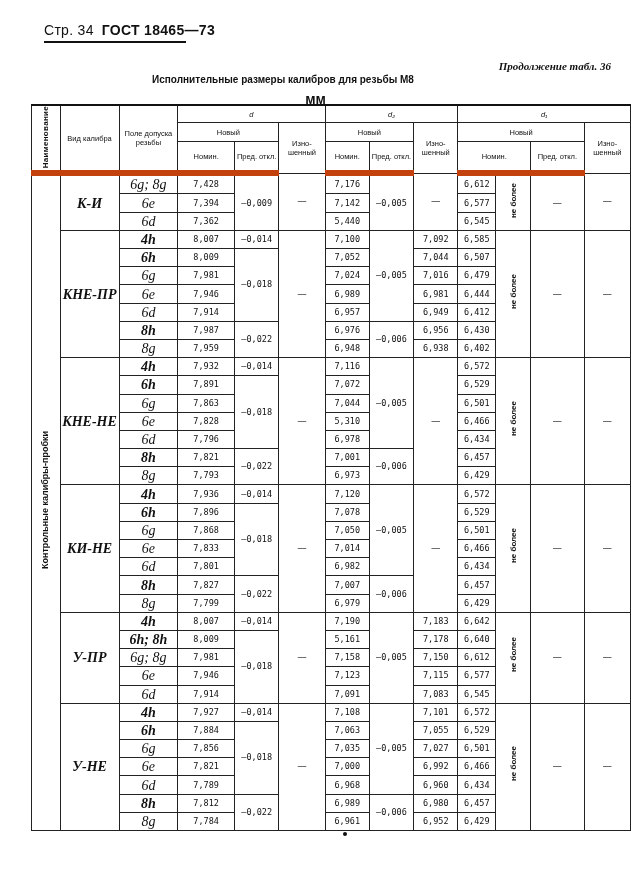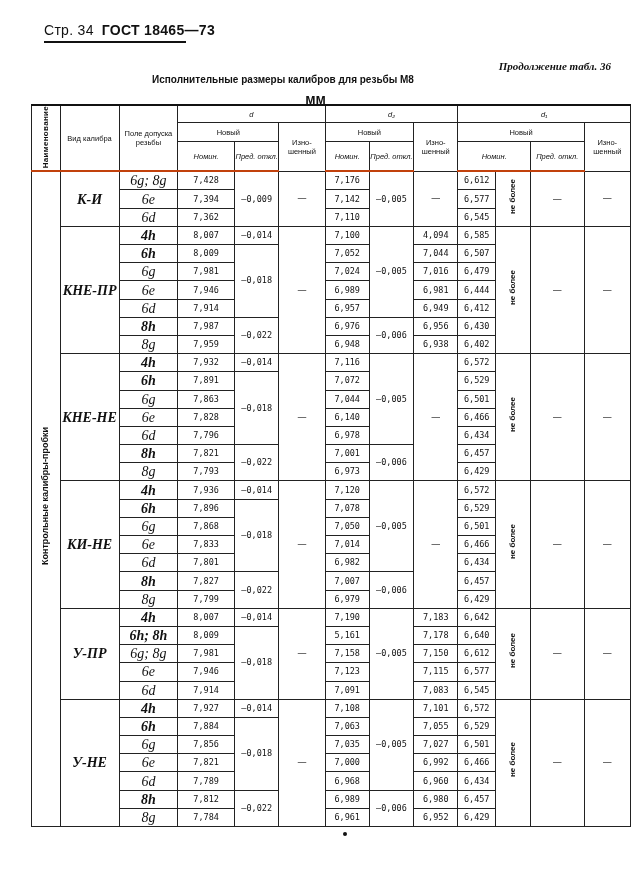--- a/index.html
+++ b/index.html
@@ -7,23 +7,23 @@
   .hdr{position:absolute;left:44px;top:22px;font-family:"Liberation Sans",sans-serif;font-size:14px;font-weight:bold;letter-spacing:0.3px;border-bottom:2px solid #111;padding-bottom:3px;width:142px;white-space:nowrap;}
   .hdr .pg{font-weight:normal;margin-right:8px;}
   .cont{position:absolute;right:20px;top:60px;font-style:italic;font-weight:bold;font-size:11px;font-family:"Liberation Serif",serif;}
   .ttl{position:absolute;left:0;width:566px;text-align:center;top:74px;font-size:10px;font-weight:bold;font-family:"Liberation Sans",sans-serif;}
   .unit{position:absolute;left:0;width:631px;text-align:center;top:91px;font-size:14px;font-weight:bold;font-family:"Liberation Sans",sans-serif;}
   table{position:absolute;left:31px;top:104px;border-collapse:collapse;font-size:8.5px;table-layout:fixed;}
   td,th{border:1px solid #222;padding:0;text-align:center;vertical-align:middle;font-weight:normal;}
   thead th{font-family:"Liberation Sans",sans-serif;font-size:7.5px;line-height:9px;}
   thead tr.r1 th{height:16px;}
   thead tr.r2 th{height:16px;}
-  thead tr.r3 th{height:28px;font-style:italic;}
+  thead tr.r3 th{height:28px;}
   table{border-top:2px solid #111;}
-  thead tr.r3 th, thead th.tall{border-bottom:2px solid #c2410c;}
+  thead tr.r3 th, thead th.tall{border-bottom:6px solid #c2410c;}
   .vhead{writing-mode:vertical-rl;transform:rotate(180deg);font-weight:bold;font-size:8px;letter-spacing:0.3px;}
   .vbody{writing-mode:vertical-rl;transform:rotate(180deg);font-weight:bold;font-size:9px;font-family:"Liberation Sans",sans-serif;white-space:nowrap;}
   tbody td{height:17.2px;line-height:17px;font-family:"DejaVu Sans Mono","Liberation Mono",monospace;font-size:8.5px;}
   tbody td.kind{font-family:"Liberation Serif",serif;font-style:italic;font-weight:bold;font-size:14px;}
   tbody td.fld{font-family:"Liberation Serif",serif;font-style:italic;font-size:14px;}
   tbody td.fld.b{font-weight:bold;}
   td.nb{width:8px;}
   .nbtxt{writing-mode:vertical-rl;transform:rotate(180deg);font-family:"Liberation Sans",sans-serif;font-size:8px;font-weight:bold;}
   .dash{font-family:"Liberation Sans",sans-serif;}
   td.noright{border-right:none;margin-left:31px;}
@@ -99,32 +99,32 @@
       </tr>
       <tr>
         <td class="fld">6e</td>
         <td>7,394</td>
         <td>7,142</td>
         <td class="noright">6,577</td>
       </tr>
       <tr>
         <td class="fld">6d</td>
         <td>7,362</td>
-        <td>7,110</td>
+        <td>5,440</td>
         <td class="noright">6,545</td>
       </tr>
       <tr>
         <td rowspan="7" class="kind">КНЕ-ПР</td>
         <td class="fld b">4h</td>
         <td>8,007</td>
         <td rowspan="1">—0,014</td>
         <td rowspan="7" class="dash">—</td>
         <td>7,100</td>
         <td rowspan="5">—0,005</td>
-        <td>4,094</td>
+        <td>7,092</td>
         <td class="noright">6,585</td>
         <td rowspan="7" class="nb"><span class="nbtxt">не более</span></td>
         <td rowspan="7" class="dash">—</td>
         <td rowspan="7" class="dash">—</td>
       </tr>
       <tr>
         <td class="fld b">6h</td>
         <td>8,009</td>
         <td rowspan="4">—0,018</td>
         <td>7,052</td>
@@ -191,21 +191,21 @@
       </tr>
       <tr>
         <td class="fld">6g</td>
         <td>7,863</td>
         <td>7,044</td>
         <td class="noright">6,501</td>
       </tr>
       <tr>
         <td class="fld">6e</td>
         <td>7,828</td>
-        <td>6,140</td>
+        <td>5,310</td>
         <td class="noright">6,466</td>
       </tr>
       <tr>
         <td class="fld">6d</td>
         <td>7,796</td>
         <td>6,978</td>
         <td class="noright">6,434</td>
       </tr>
       <tr>
         <td class="fld b">8h</td>

